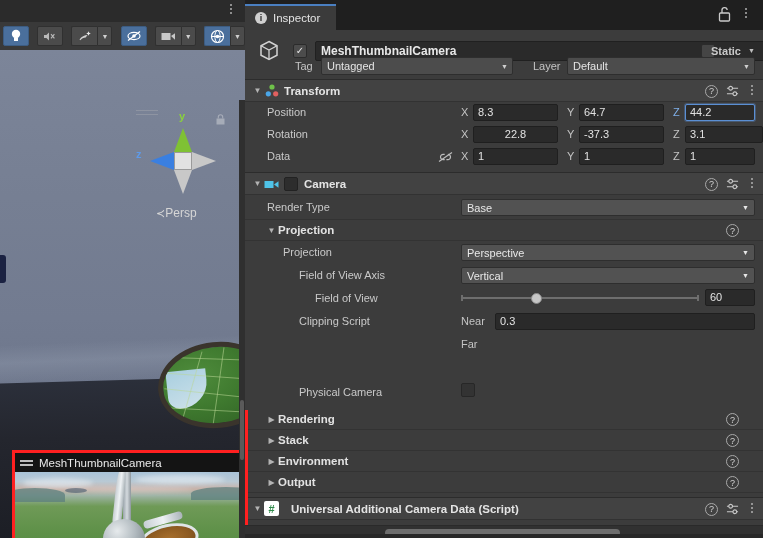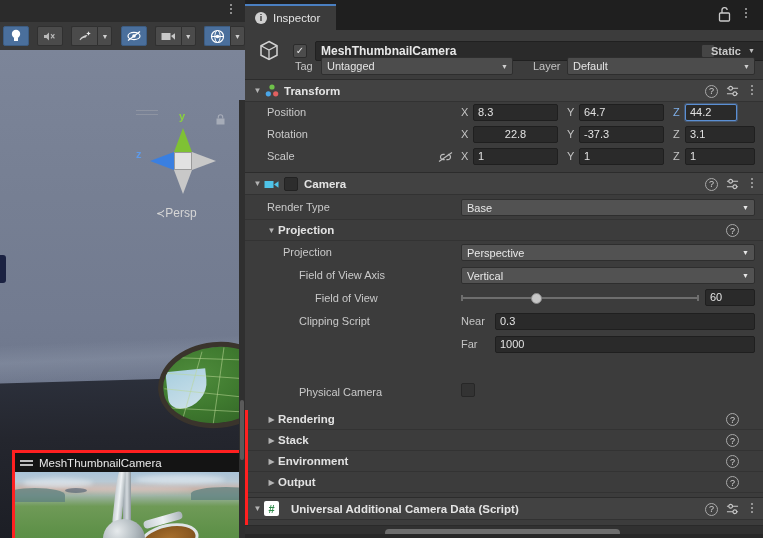--- a/index.html
+++ b/index.html
@@ -573,35 +573,35 @@
           </div>
         </div>
 
         <div class="prop-row">
           <span class="prop-lbl">Position</span>
           <span class="axis-lbl" style="left:216px;">X</span>
           <div class="numfield" style="left:228px;width:85px;">8.3</div>
           <span class="axis-lbl" style="left:322px;">Y</span>
           <div class="numfield" style="left:334px;width:85px;">64.7</div>
           <span class="axis-lbl sel" style="left:428px;">Z</span>
-          <div class="numfield focused" style="left:440px;width:52px;">44.2</div>
+          <div class="numfield focused" style="left:440px;width:70px;">44.2</div>
         </div>
 
         <div class="prop-row">
           <span class="prop-lbl">Rotation</span>
           <span class="axis-lbl" style="left:216px;">X</span>
           <div class="numfield" style="left:228px;width:85px;text-align:center;">22.8</div>
           <span class="axis-lbl" style="left:322px;">Y</span>
           <div class="numfield" style="left:334px;width:85px;">-37.3</div>
           <span class="axis-lbl" style="left:428px;">Z</span>
-          <div class="numfield" style="left:440px;width:70px;">3.1</div>
+          <div class="numfield" style="left:440px;width:78px;">3.1</div>
         </div>
 
         <div class="prop-row">
-          <span class="prop-lbl">Scale</span>
+          <span class="prop-lbl">Data</span>
           <svg style="position:absolute;left:193px;top:5px;" width="15" height="12" viewBox="0 0 15 12">
             <path d="M2.5 6a2.6 2.6 0 012.6-2.6h1.6M12.5 6a2.6 2.6 0 00-2.6-2.6" fill="none" stroke="#bdbdbd" stroke-width="1.2"></path>
             <path d="M2.5 6a2.6 2.6 0 002.6 2.6h1.6M12.5 6a2.6 2.6 0 01-2.6 2.6H8.4" fill="none" stroke="#bdbdbd" stroke-width="1.2"></path>
             <path d="M1 10.5L14 1.5" stroke="#bdbdbd" stroke-width="1.2"></path>
           </svg>
           <span class="axis-lbl" style="left:216px;">X</span>
           <div class="numfield" style="left:228px;width:85px;">1</div>
           <span class="axis-lbl" style="left:322px;">Y</span>
           <div class="numfield" style="left:334px;width:85px;">1</div>
           <span class="axis-lbl" style="left:428px;">Z</span>
@@ -672,21 +672,20 @@
         </div>
 
         <div class="prop-row" style="height:23px;">
           <span class="prop-lbl ind2" style="top:5px;">Clipping Script</span>
           <span class="axis-lbl" style="left:216px;top:5px;">Near</span>
           <div class="numfield" style="left:250px;top:3px;width:260px;">0.3</div>
         </div>
 
         <div class="prop-row" style="height:23px;">
           <span class="axis-lbl" style="left:216px;top:5px;">Far</span>
-          <div class="numfield" style="left:250px;top:3px;width:260px;">1000</div>
         </div>
 
         <div class="prop-row" style="height:24px;margin-top:24px;">
           <span class="prop-lbl ind2" style="top:6px;">Physical Camera</span>
           <div id="phys-cam-box"></div>
         </div>
 
         <div style="height:5px;"></div>
 
         <div class="collapse-row">

